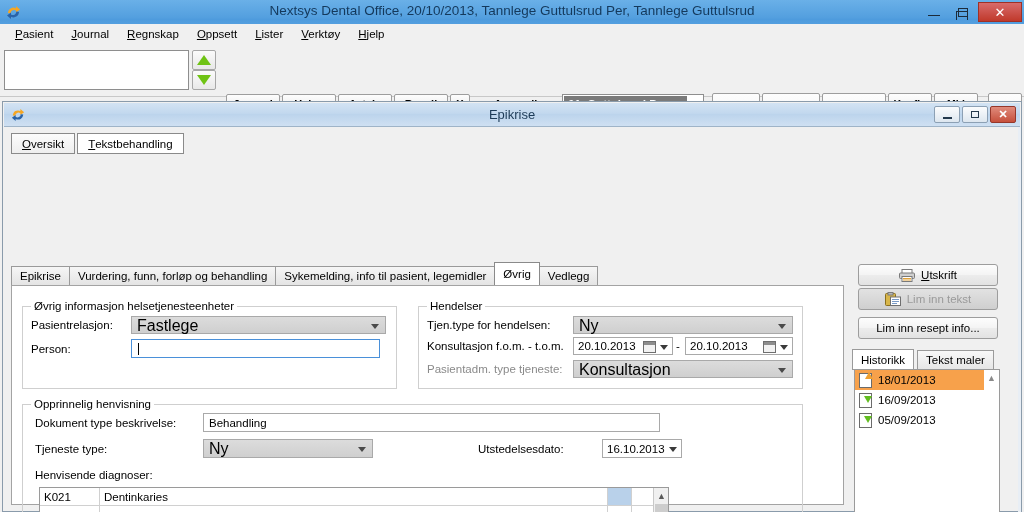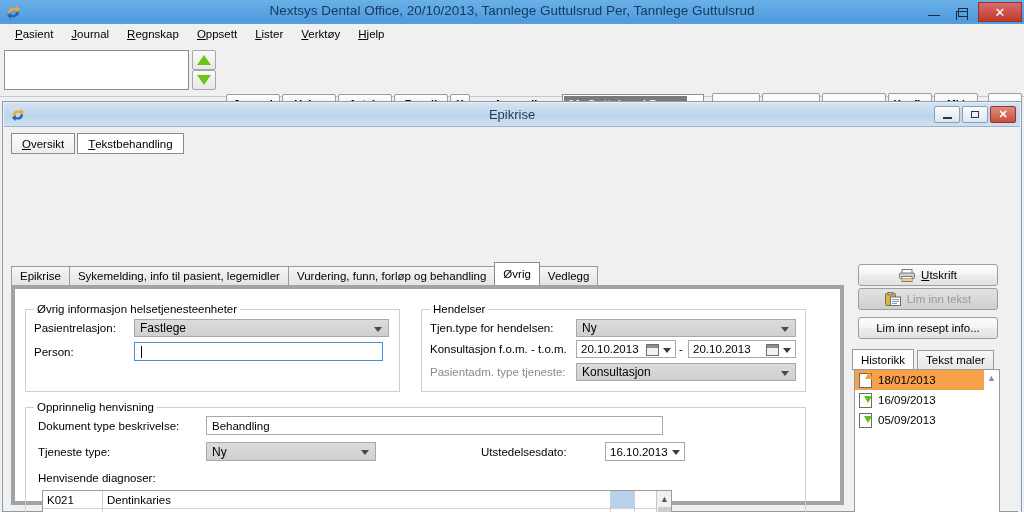--- a/index.html
+++ b/index.html
@@ -230,21 +230,21 @@
     height: 23px;
     background: #fff;
     border-color: #8a8a8a;
     z-index: 3;
     position: relative;
   }
 
   
   #content-panel {
     position: absolute; left: 8px; top: 183px; width: 833px; height: 220px;
-    background: #fff; border: 4px solid #a3a3a3; padding-left: 46px;
+    background: #fff; border: 1px solid #a3a3a3; padding-left: 46px;
   }
 
   
   .groupbox {
     position: absolute;
     border: 1px solid #cfcfcf;
   }
   .groupbox > legend, .gb-title {
     position: absolute; top: -7px; left: 8px;
     background: #fff; padding: 0 3px;
@@ -254,23 +254,23 @@
   #gb-hendelser { left: 406px; top: 20px; width: 385px; height: 83px; }
   #gb-opprinnelig { left: 10px; top: 118px; width: 781px; height: 173px; }
 
   .flabel { position: absolute; font-size: 11.5px; color: #000; }
   .flabel.dim { color: #8a8a8a; }
 
   .cmb {
     position: absolute;
     background: linear-gradient(to bottom,#dcdcdc,#cfcfcf);
     border: 1px solid #a9a9a9;
-    display: flex; align-items: center;
+    display: flex; align-items: flex-start;
     padding-left: 5px;
-    font-size: 12px;
+    font-size: 16px;
   }
   .cmb .chv {
     position: absolute; right: 6px; top: 7px;
     width: 0; height: 0;
     border-left: 4px solid transparent; border-right: 4px solid transparent;
     border-top: 5px solid #4a4a4a;
   }
 
   .txt {
     position: absolute;
@@ -556,22 +556,22 @@
 
     <div id="mdi-right-strip"></div>
 
     <div id="outer-tabs">
       <div class="otab"><u>O</u>versikt</div>
       <div class="otab selected"><u>T</u>ekstbehandling</div>
     </div>
 
     <div id="inner-tabs">
       <div class="itab">Epikrise</div>
+      <div class="itab">Vurdering, funn, forløp og behandling</div>
       <div class="itab">Sykemelding, info til pasient, legemidler</div>
-      <div class="itab">Vurdering, funn, forløp og behandling</div>
       <div class="itab active">Øvrig</div>
       <div class="itab">Vedlegg</div>
     </div>
 
     <div id="content-panel">
 
       <div class="groupbox" id="gb-ovrig">
         <div class="gb-title">Øvrig informasjon helsetjenesteenheter</div>
         <div class="flabel" style="left:8px; top:12px;">Pasientrelasjon:</div>
         <div class="cmb" style="left:108px; top:9px; width:255px; height:18px;">

